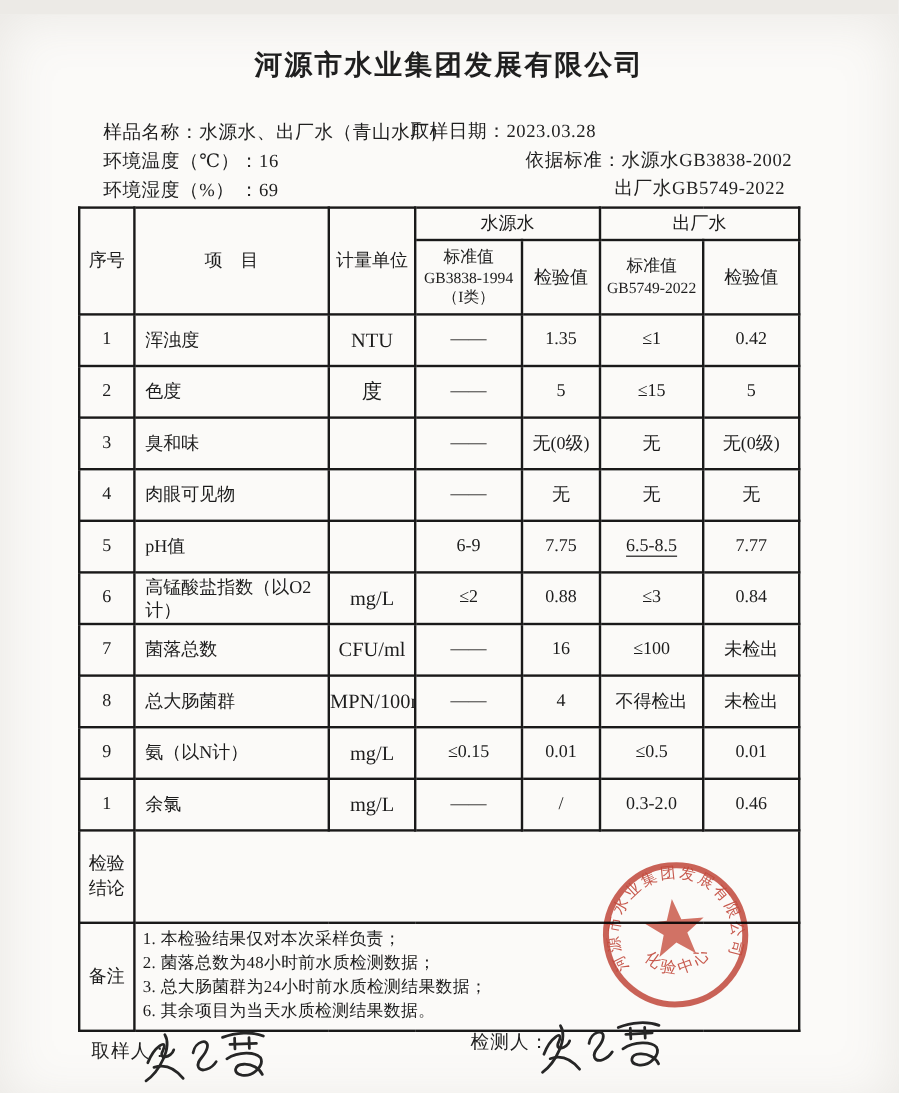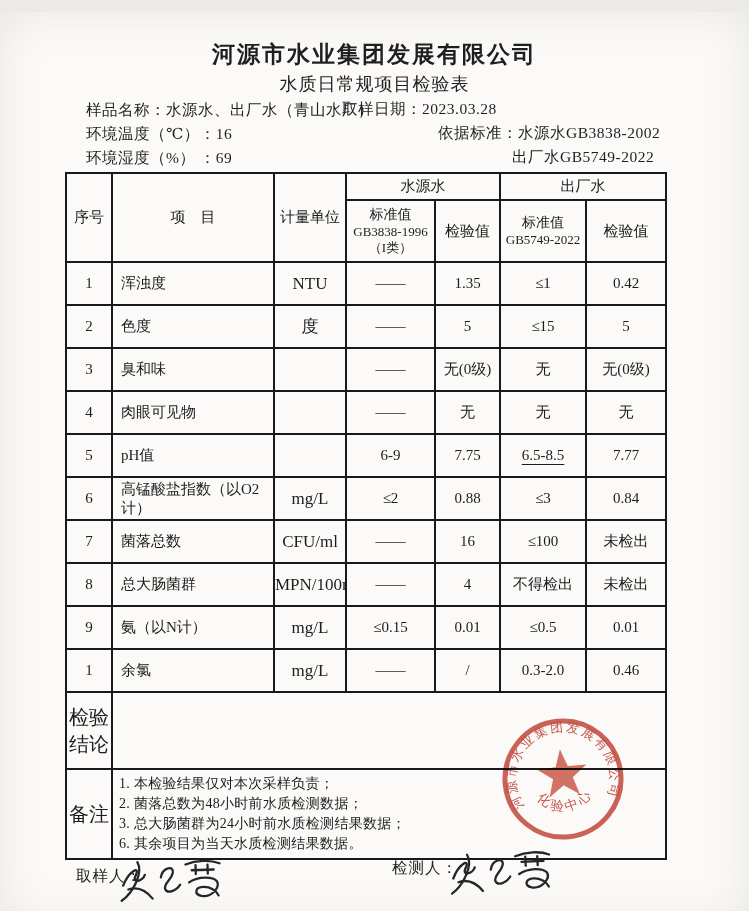--- a/index.html
+++ b/index.html
@@ -39,21 +39,21 @@
   tr.h-group{height:27px;}
   tr.h-sub{height:62px;}
   tr.h-data{height:43px;}
   tr.h-concl{height:77px;}
   tr.h-remark{height:89px;}
   .std-lines div{line-height:1.25;font-size:13px;}
   .std-lines .l1{font-size:14px;}
   .item-cell{text-align:left !important;padding-left:8px !important;}
   .c-unit{font-size:17px;}
   .u{text-decoration:underline;text-underline-offset:4px;}
-  .label-cell{font-size:20px;line-height:1.35;}
+  .label-cell{font-size:15px;line-height:1.35;}
   .remarks-cell{text-align:left !important;padding:4px 4px 4px 6px !important;border-radius:25px;}
   .remarks-cell div{font-size:14px;line-height:20px;letter-spacing:.3px;white-space:nowrap;}
   .concl-val{background:transparent;}
 
   .footer-label{position:absolute;font-size:15.5px;letter-spacing:1px;}
   .sampler-label{left:76px;top:854px;font-family:Liberation Mono, monospace;}
   .tester-label{left:392px;top:846px;}
   .sig{position:absolute;}
   .sig path{stroke:#262626;stroke-width:2.3;fill:none;stroke-linecap:round;stroke-linejoin:round;}
   .sig-sampler{left:116px;top:842px;transform:rotate(-2deg);}
@@ -63,21 +63,20 @@
     position:absolute;left:492px;top:696px;width:142px;height:142px;
     mix-blend-mode:multiply;opacity:.92;
   }
 </style>
 </head>
 <body>
 
 <div class="page">
 
   <div class="title">河源市水业集团发展有限公司</div>
-  <div class="subtitle">水质日常规项目检验表</div>
 
   <div class="info">
     <span class="i1l">样品名称：水源水、出厂水（青山水厂）</span>
     <span class="i1r">取样日期：2023.03.28</span>
     <span class="i2l">环境温度（℃）：16</span>
     <span class="i2r">依据标准：水源水GB3838-2002</span>
     <span class="i3l">环境湿度（%） ：69</span>
     <span class="i3r">出厂水GB5749-2022</span>
   </div>
 
@@ -95,21 +94,21 @@
       <tr class="h-group">
         <th rowspan="2">序号</th>
         <th rowspan="2">项　目</th>
         <th rowspan="2">计量单位</th>
         <th colspan="2">水源水</th>
         <th colspan="2">出厂水</th>
       </tr>
       <tr class="h-sub">
         <th class="std-lines">
           <div class="l1">标准值</div>
-          <div>GB3838-1996</div>
+          <div>GB3838-1994</div>
           <div>（I类）</div>
         </th>
         <th>检验值</th>
         <th class="std-lines">
           <div class="l1">标准值</div>
           <div>GB5749-2022</div>
         </th>
         <th>检验值</th>
       </tr>
     </thead>

